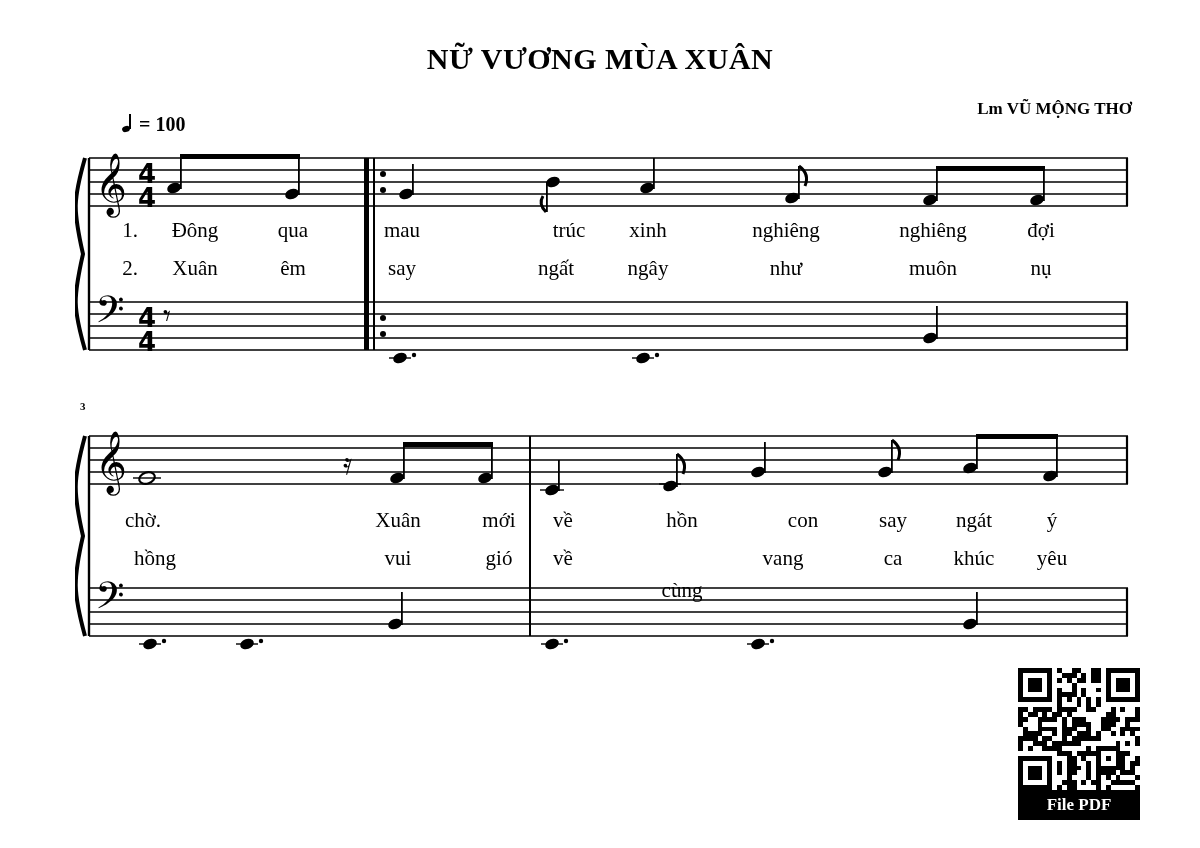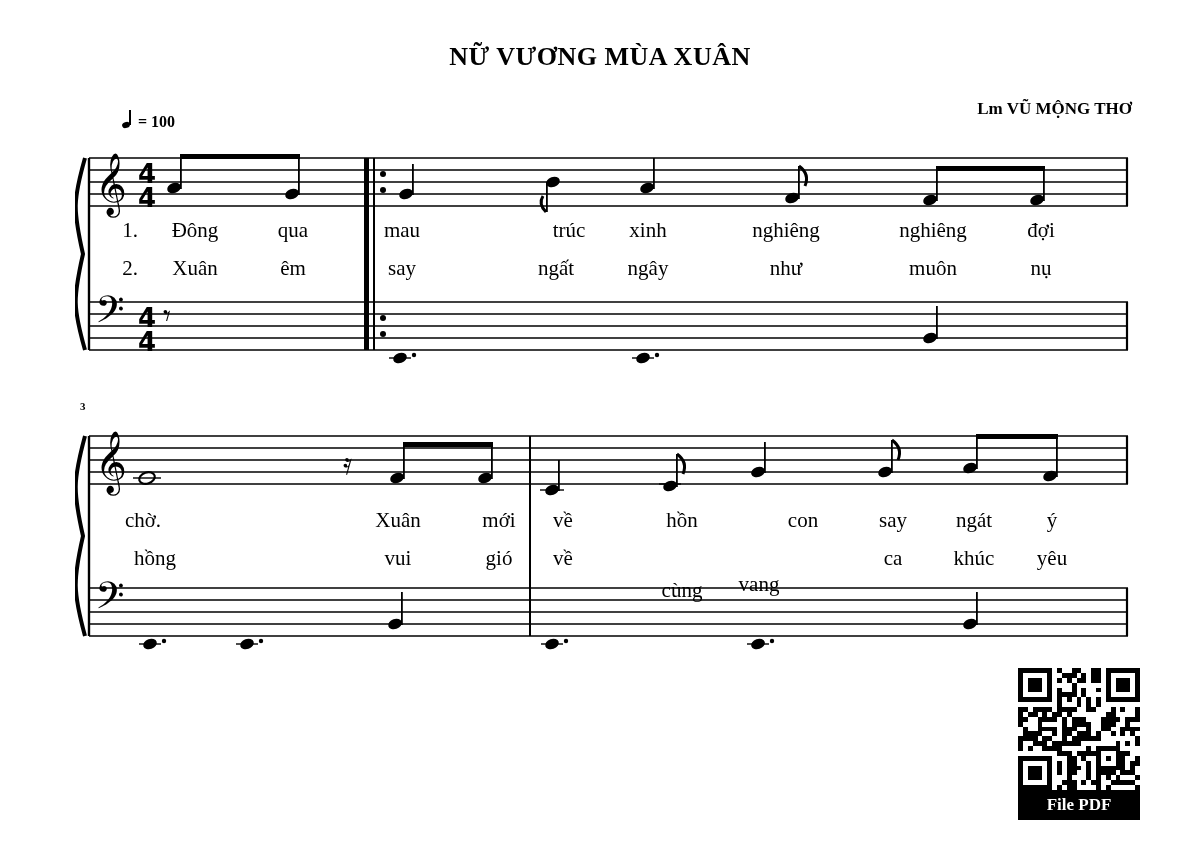--- a/index.html
+++ b/index.html
@@ -18,38 +18,38 @@
 
   
   .title {
     position: absolute;
     top: 42px;
     left: 0;
     width: 1200px;
     text-align: center;
     font-family: "Liberation Serif", serif;
     font-weight: bold;
-    font-size: 26px;
+    font-size: 30px;
     letter-spacing: 0.5px;
   }
   .composer {
     position: absolute;
     top: 99px;
     right: 68px;
     font-family: "Liberation Serif", serif;
     font-weight: bold;
     font-size: 17px;
   }
   .tempo {
     position: absolute;
     top: 113px;
     left: 122px;
     font-family: "Liberation Serif", serif;
     font-weight: bold;
-    font-size: 16px;
+    font-size: 20px;
     white-space: nowrap;
   }
   .tempo .notehead {
     display: inline-block;
     position: relative;
     width: 12px;
     height: 16px;
     vertical-align: -3px;
   }
   .tempo .notehead::before {
@@ -370,21 +370,21 @@
     <span class="lyric-word" style="left:899px;">ngát</span>
     <span class="lyric-word" style="left:977px;">ý</span>
   </div>
 
   <div class="lyric-row" style="top:128px; left:0; width:1055px; height:26px;">
     <span class="lyric-word" style="left:80px;">hồng</span>
     <span class="lyric-word" style="left:323px;">vui</span>
     <span class="lyric-word" style="left:424px;">gió</span>
     <span class="lyric-word" style="left:488px;">về</span>
     <span class="lyric-word" style="left:607px;margin-top:32px;">cùng</span>
-    <span class="lyric-word" style="left:684px;margin-top:26px;">vang</span>
+    <span class="lyric-word" style="left:708px;">vang</span>
     <span class="lyric-word" style="left:818px;">ca</span>
     <span class="lyric-word" style="left:899px;">khúc</span>
     <span class="lyric-word" style="left:977px;">yêu</span>
   </div>
 </div>
 
 <div class="qr-box">
   <div class="qr-grid" id="qr-grid">
       <div class="qr-on"></div>
       <div class="qr-on"></div>

